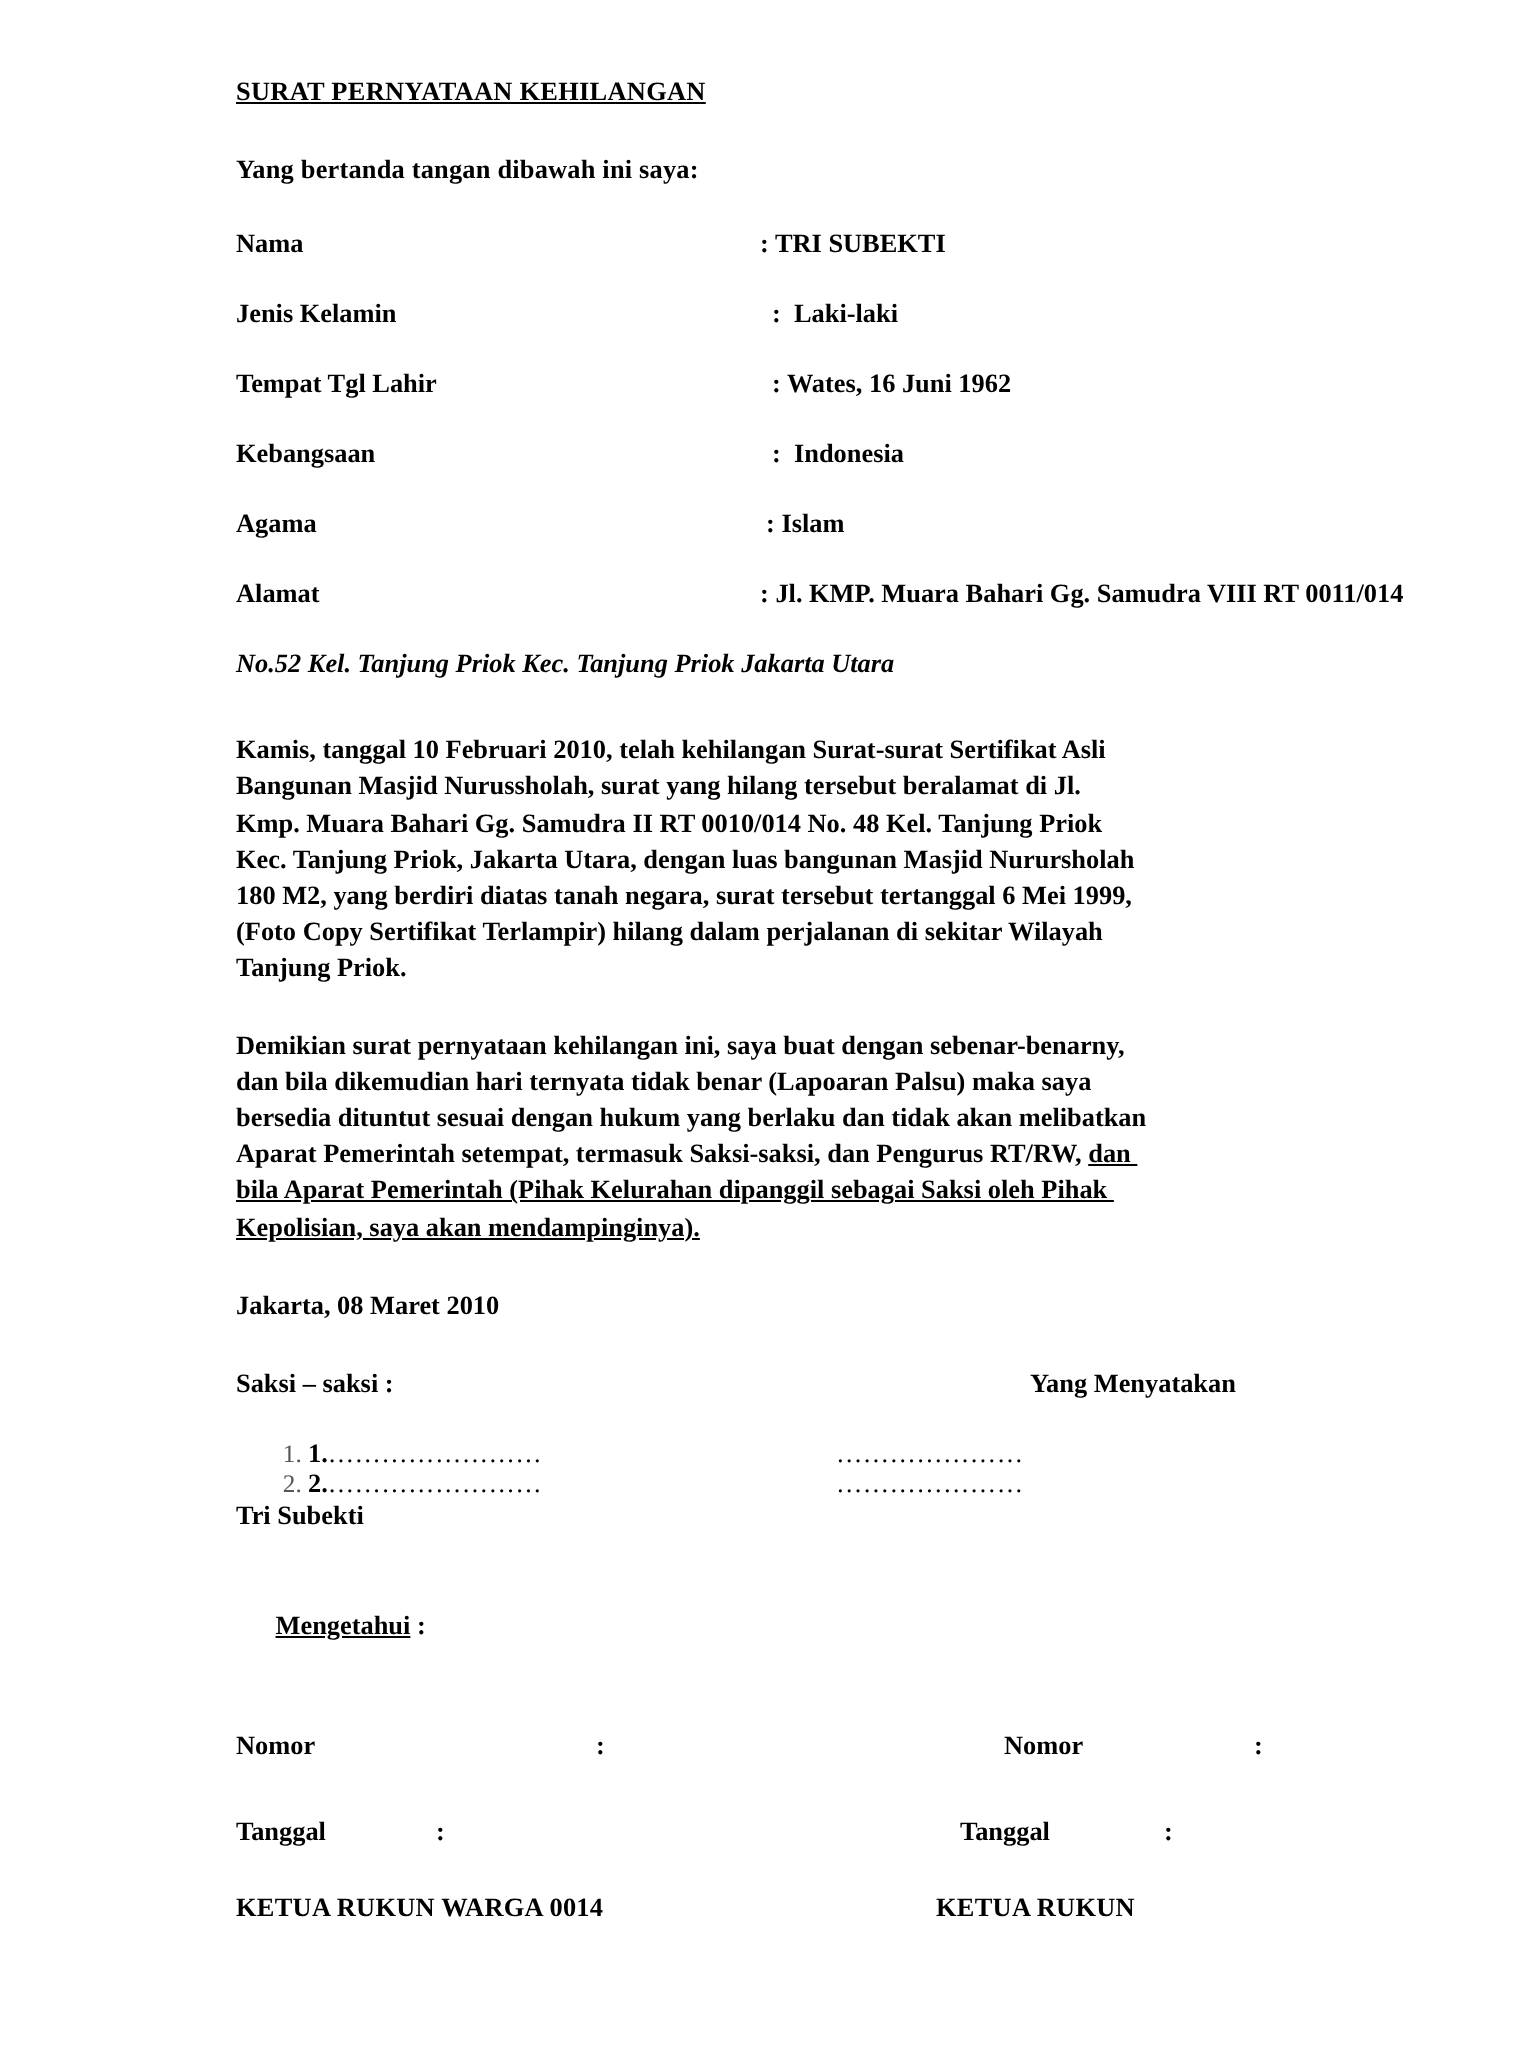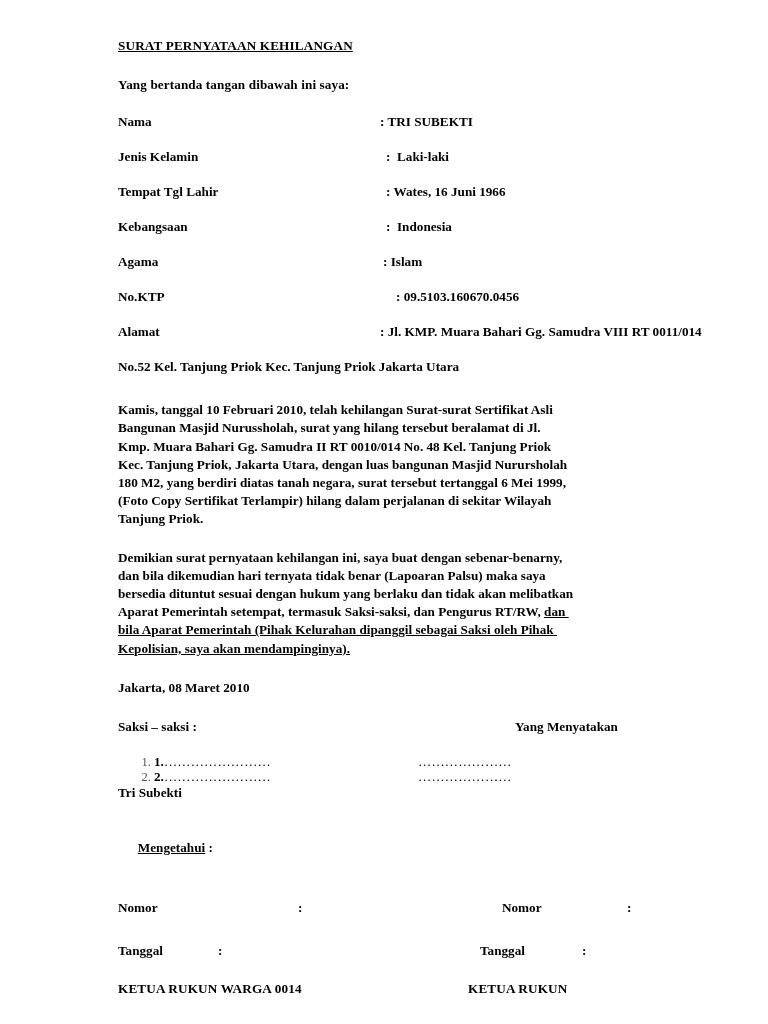--- a/index.html
+++ b/index.html
@@ -68,20 +68,21 @@
     top: 0;
     font-family: Liberation Serif, serif;
   }
 
   .addr2 {
     font-size: 13.2px;
     font-weight: bold;
     margin-top: 0;
     margin-bottom: 26px;
     white-space: pre;
+    font-style: italic;
   }
 
   
   .para {
     font-size: 13.2px;
     font-weight: bold;
     line-height: 18.2px;
     margin-bottom: 20px;
   }
   .para .row { white-space: pre; }
@@ -182,24 +183,23 @@
 <div class="page">
   <div class="doc">
 
     <div class="title">SURAT PERNYATAAN KEHILANGAN</div>
 
     <div class="ln intro">Yang bertanda tangan dibawah ini saya:</div>
 
     <div id="identity-fields">
         <div class="field"><span class="lbl">Nama</span><span class="val" style="left: 262px;">: TRI SUBEKTI</span></div>
         <div class="field"><span class="lbl">Jenis Kelamin</span><span class="val" style="left: 268px;">:  Laki-laki</span></div>
-        <div class="field"><span class="lbl">Tempat Tgl Lahir</span><span class="val" style="left: 268px;">: Wates, 16 Juni 1966</span></div>
+        <div class="field"><span class="lbl">Tempat Tgl Lahir</span><span class="val" style="left: 268px;">: Wates, 16 Juni 1962</span></div>
         <div class="field"><span class="lbl">Kebangsaan</span><span class="val" style="left: 268px;">:  Indonesia</span></div>
         <div class="field"><span class="lbl">Agama</span><span class="val" style="left: 265px;">: Islam</span></div>
-        <div class="field"><span class="lbl">No.KTP</span><span class="val" style="left: 278px;">: 09.5103.160670.0456</span></div>
         <div class="field"><span class="lbl">Alamat</span><span class="val" style="left: 262px;">: Jl. KMP. Muara Bahari Gg. Samudra VIII RT 0011/014</span></div>
       </div>
 
     <div class="addr2">No.52 Kel. Tanjung Priok Kec. Tanjung Priok Jakarta Utara</div>
 
     <div class="para" id="para1">
         <div class="row">Kamis, tanggal 10 Februari 2010, telah kehilangan Surat-surat Sertifikat Asli</div>
         <div class="row">Bangunan Masjid Nurussholah, surat yang hilang tersebut beralamat di Jl.</div>
         <div class="row">Kmp. Muara Bahari Gg. Samudra II RT 0010/014 No. 48 Kel. Tanjung Priok</div>
         <div class="row">Kec. Tanjung Priok, Jakarta Utara, dengan luas bangunan Masjid Nurursholah</div>

